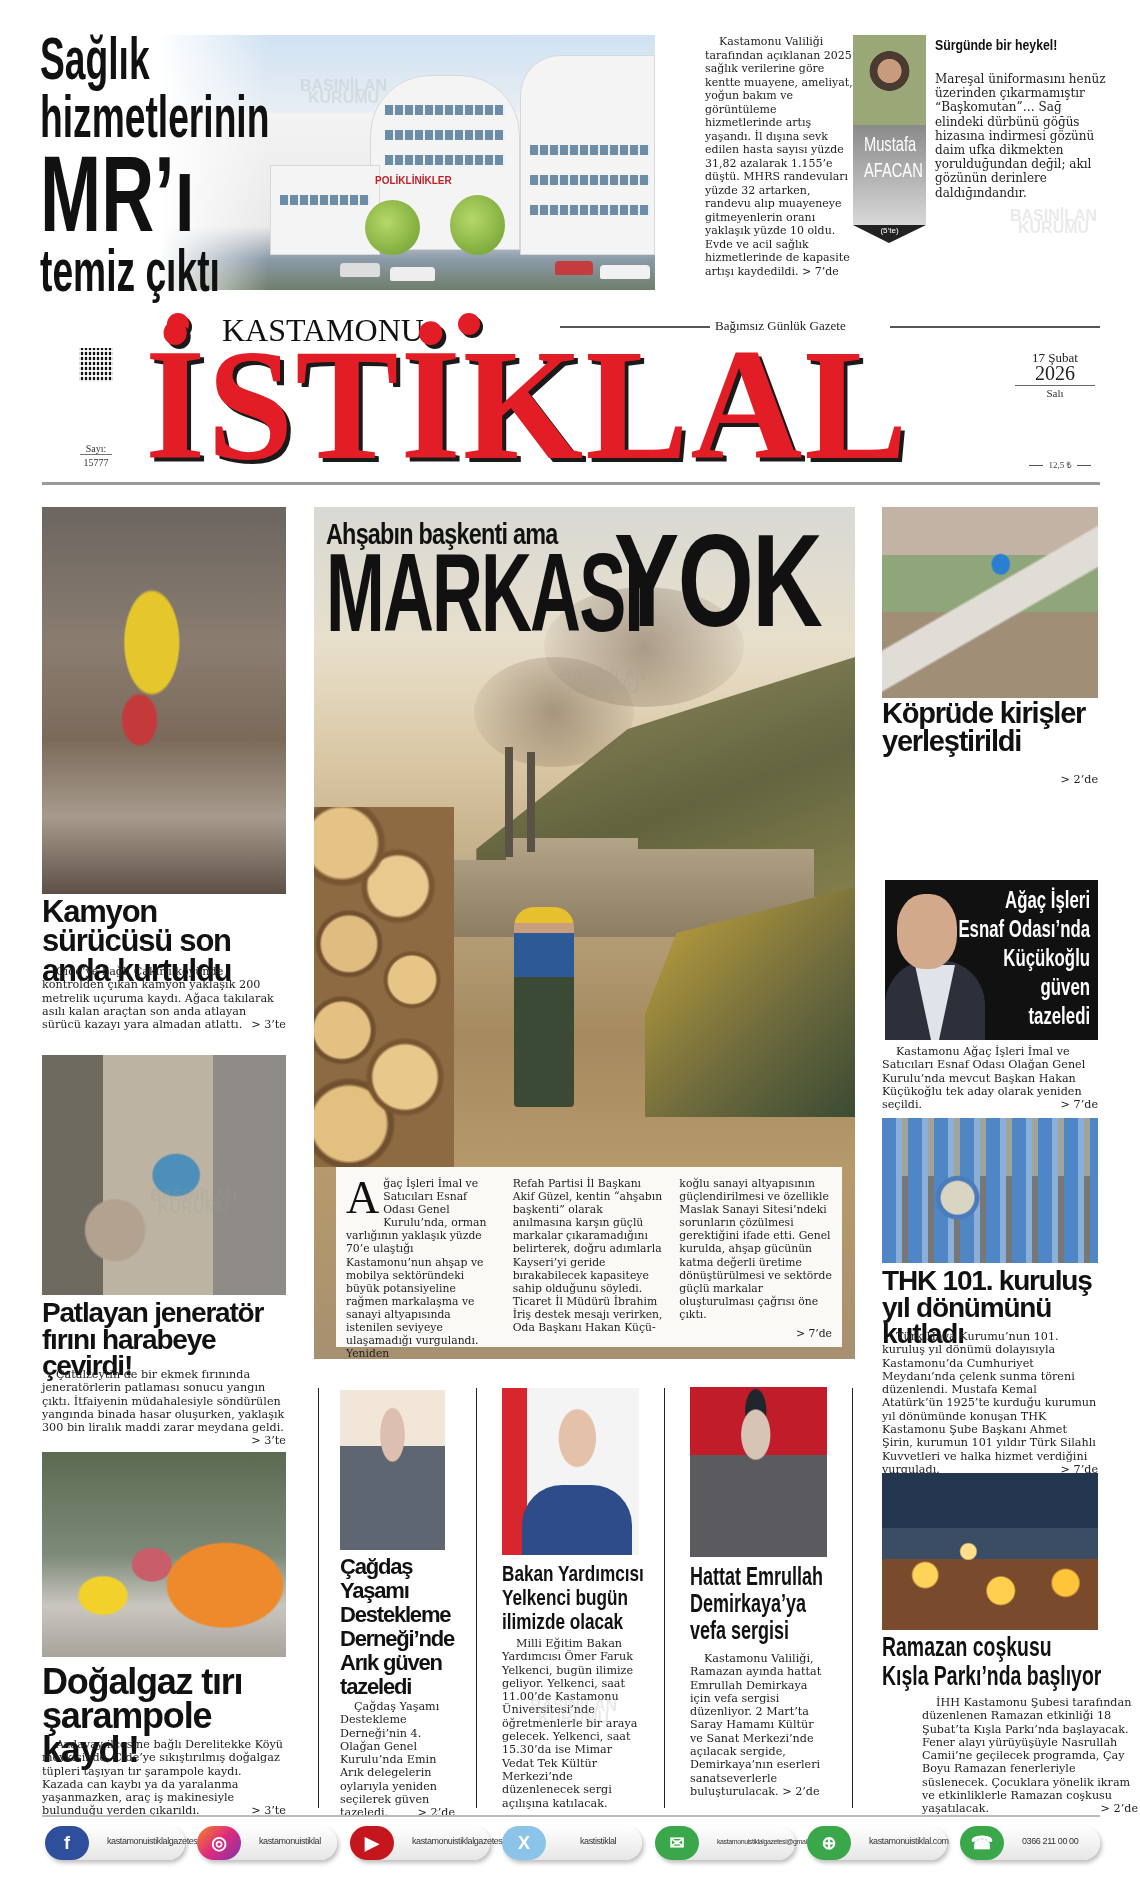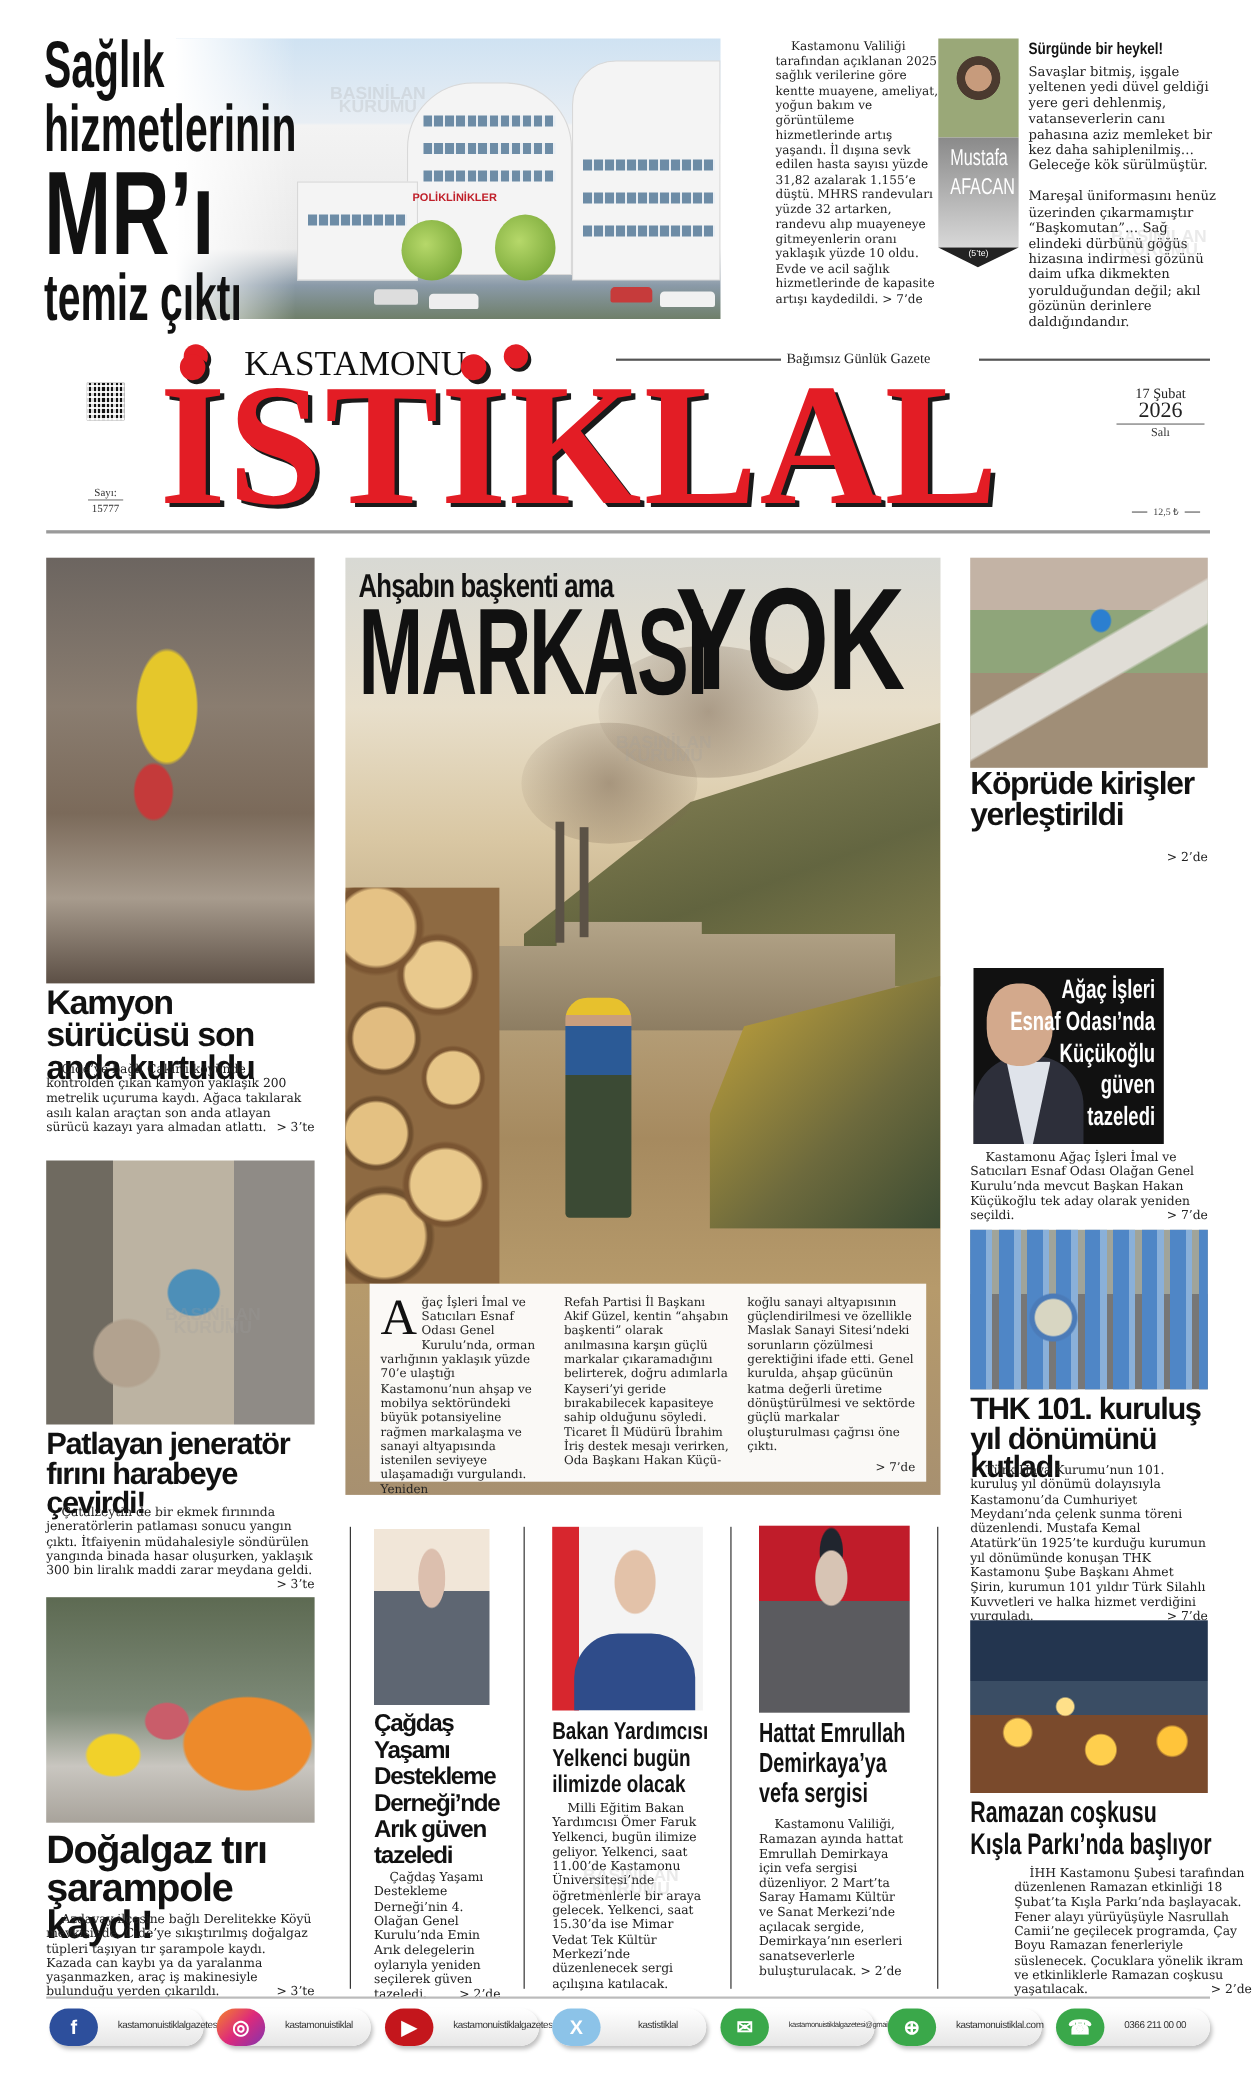--- a/index.html
+++ b/index.html
@@ -126,21 +126,21 @@
   .t-hattat { left: 690px; top: 1563px; width: 140px; font-family:"Liberation Sans",sans-serif; font-weight:700; font-size: 25px; line-height: 27px; transform: scaleX(0.72); transform-origin:left top; white-space:nowrap; color:#111; }
   .b-hattat { left: 690px; top: 1652px; width: 140px; }
 
   
   .bridge-photo { left: 882px; top: 507px; width: 216px; height: 191px; background:
       linear-gradient(150deg, transparent 0 45%, #e0ddd6 46% 58%, transparent 59%),
       radial-gradient(ellipse at 55% 30%, #2b7fd0 0 5%, transparent 6%),
       linear-gradient(180deg, #c3b3a5 0 25%, #8fa57a 25% 55%, #a08e77 55% 100%); }
   .t-kopru { left: 882px; top: 700px; width: 216px; font-size: 29px; }
   .b-kopru { left: 882px; top: 773px; width: 216px; }
-  .agac-box { left: 885px; top: 880px; width: 173px; height: 160px; background:#111; overflow:hidden;padding-left:40px; }
+  .agac-box { left: 885px; top: 880px; width: 213px; height: 160px; background:#111; overflow:hidden;padding-left:40px; }
   .agac-box .face { position:absolute; left: 12px; top: 14px; width: 60px; height: 75px; border-radius: 45%; background: #d3a98c; }
   .agac-box .suit { position:absolute; left: 0; top: 80px; width: 100px; height: 90px; border-radius: 45px 45px 0 0; background: #2d2f3a; }
   .agac-box .shirt { position:absolute; left: 30px; top: 85px; width: 40px; height: 75px; background: #dfe3ea; clip-path: polygon(0 0, 100% 0, 60% 100%, 40% 100%); }
   .agac-box .ttl { position:absolute; right: 8px; top: 5px; text-align:right; font-family:"Liberation Sans",sans-serif; font-weight:700; font-size: 24px; line-height: 29px; color:#fff; transform: scaleX(0.7); transform-origin: right top; white-space:nowrap; }
   .b-agac { left: 882px; top: 1045px; width: 216px; }
   .thk-photo { left: 882px; top: 1118px; width: 216px; height: 145px; background:
       radial-gradient(circle at 35% 55%, #d8d6c2 0 10%, #4b7bb8 11% 13%, transparent 14%),
       repeating-linear-gradient(90deg, #4f86c6 0 14px, #8ab0d9 14px 20px, transparent 20px 26px),
       linear-gradient(180deg, #a0a49a 0 40%, #777 40% 100%); }
   .t-thk { left: 882px; top: 1268px; width: 216px; font-size: 28px; }
@@ -199,21 +199,20 @@
 
 <div class="abs columnist-photo"></div>
 <div class="abs columnist-tag">
   <span class="n">Mustafa</span>
   <span class="n" style="margin-top:0">AFACAN</span>
 </div>
 <div class="abs columnist-arrow"></div>
 <div class="abs columnist-arrow-lbl">(5’te)</div>
 <div class="abs column-title">Sürgünde bir heykel!</div>
 <div class="abs column-text">
-  <p class="body-text">Savaşlar bitmiş, işgale yeltenen yedi düvel geldiği yere geri dehlenmiş, vatanseverlerin canı pahasına aziz memleket bir kez daha sahiplenilmiş… Geleceğe kök sürülmüştür.</p>
   <p class="body-text" style="margin-top:14px">Mareşal üniformasını henüz üzerinden çıkarmamıştır “Başkomutan”… Sağ elindeki dürbünü göğüs hizasına indirmesi gözünü daim ufka dikmekten yorulduğundan değil; akıl gözünün derinlere daldığındandır.</p>
 </div>
 
 <div class="abs mh-dot" style="left:167px;top:313px;"></div>
 <div class="abs mh-dot" style="left:458px;top:313px;"></div>
 <div class="abs mh-kastamonu">KASTAMONU</div>
 <div class="abs mh-line1"></div>
 <div class="abs mh-tagline">Bağımsız Günlük Gazete</div>
 <div class="abs mh-line2"></div>
 <div class="abs mh-title">İSTİKLAL</div>

